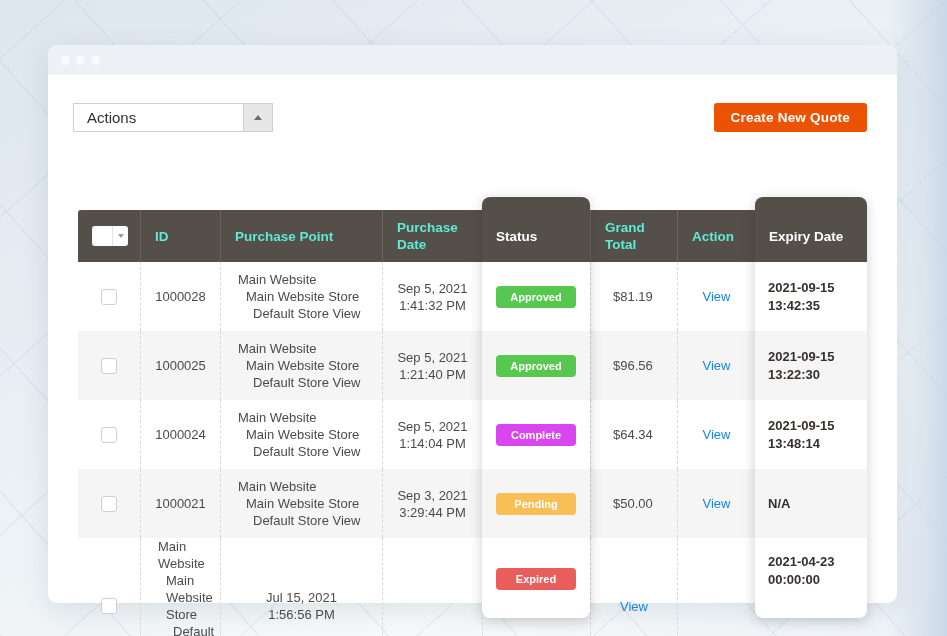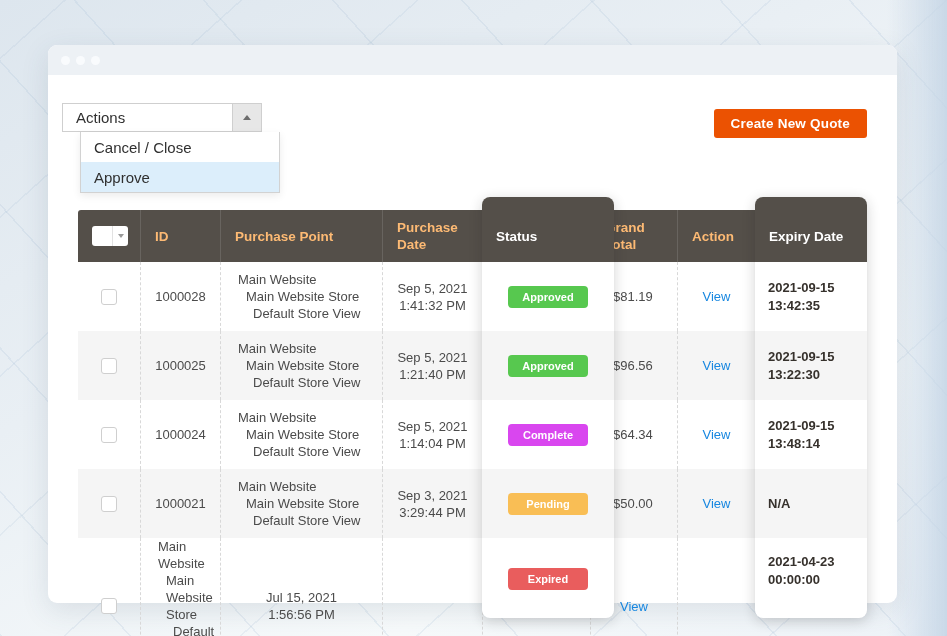--- a/index.html
+++ b/index.html
@@ -19,48 +19,48 @@
   }
   .titlebar {
     position:absolute; left:0; top:0; width:100%; height:30px;
     background:#edf1f5; border-radius:9px 9px 0 0;
     display:flex; align-items:center; padding-left:13px; gap:6px;
   }
   .dot { width:9px; height:9px; border-radius:50%; background:#f9fbfd; }
 
   
   .actions-select {
-    position:absolute; left:14px; top:58px; width:200px; height:29px;
+    position:absolute; left:25px; top:58px; width:200px; height:29px;
     background:#fff; border:1px solid #cfcfcf; display:flex; align-items:center;
     font-size:15px; color:#303030; cursor:pointer; z-index:6;
   }
   .actions-label { flex:1; padding-left:13px; }
   .arrow-btn {
     width:29px; height:100%; background:#e7e7e7; border-left:1px solid #cfcfcf;
     display:flex; align-items:center; justify-content:center; cursor:pointer;
   }
   .tri-up { width:0; height:0; border-left:4px solid transparent; border-right:4px solid transparent; border-bottom:5px solid #6d6d6d; }
   .actions-menu {
     position:absolute; left:32px; top:87px; width:200px;
     background:#fff; border:1px solid #d2d2d2; border-top:none;
     box-shadow:0 3px 8px rgba(0,0,0,.08); z-index:6;
   }
   .menu-item { height:30px; display:flex; align-items:center; padding-left:13px; font-size:15px; color:#303030; cursor:pointer; }
   .menu-item.highlighted { background:#dceefb; }
 
   .create-btn {
-    position:absolute; right:30px; top:64px; height:29px; padding:0 17px;
+    position:absolute; right:30px; top:58px; height:29px; padding:0 17px;
     background:#eb5202; color:#fff; font-family:inherit; font-size:13.5px; font-weight:700;
     border:none; border-radius:3px; cursor:pointer; letter-spacing:.2px;
   }
 
   
   .grid { position:absolute; left:30px; top:165px; width:789px; }
   .grow { display:grid; grid-template-columns:62px 80px 162px 100px 108px 87px 78px 112px; }
-  .ghead { background:#544f49; color:#fdba74; height:52px; border-radius:3px 3px 0 0; }
+  .ghead { background:#544f49; color:#5eead4; height:52px; border-radius:3px 3px 0 0; }
   .hcell { display:flex; align-items:center; padding:0 8px 0 14px; font-size:13.5px; font-weight:700; line-height:17px; border-left:1px solid rgba(255,255,255,.12); cursor:pointer; }
   .hcell.nb { border-left:none; }
   .row { height:69px; background:#fff; }
   .row.alt { background:#f5f5f5; }
   .row.last { height:65px; }
   .cell { display:flex; align-items:center; font-size:13px; color:#4b4b4b; line-height:17px; border-left:1px dashed #d8d8d8; }
   .cell.nb { border-left:none; }
   .c-center { justify-content:center; text-align:center; }
   .c-col { flex-direction:column; justify-content:center; align-items:flex-start; }
   .pp { padding-left:17px; }
@@ -72,21 +72,21 @@
   .link { color:#1787e0; text-decoration:none; cursor:pointer; }
 
   
   .select-all { width:36px; height:20px; background:#fff; border-radius:3px; display:flex; align-items:center; cursor:pointer; margin-left:12px; }
   .sa-box { width:20px; height:100%; }
   .sa-arrow { width:16px; height:100%; border-left:1px solid #e2e2e2; display:flex; align-items:center; justify-content:center; }
   .chev-down { width:0; height:0; border-left:3.5px solid transparent; border-right:3.5px solid transparent; border-top:4px solid #9a9a9a; }
 
   
   .ocol {
-    position:absolute; top:152px; width:132px; height:421px; background:#fff;
+    position:absolute; top:152px; width:108px; height:421px; background:#fff;
     border-radius:8px; box-shadow:0 3px 13px rgba(30,30,30,.20); z-index:4;
     display:flex; flex-direction:column;
   }
   .ocol.status { left:434px; }
   .ocol.expiry { left:707px; width:112px; }
   .ohead {
     height:65px; background:#544f49; color:#fff; border-radius:8px 8px 0 0;
     display:flex; align-items:center; padding:13px 8px 0 14px; font-size:13.5px; font-weight:700; cursor:pointer;
   }
   .ocell { height:69px; display:flex; align-items:center; }
@@ -107,24 +107,20 @@
     <span class="dot"></span>
     <span class="dot"></span>
     <span class="dot"></span>
   </div>
 
   <div class="actions-select">
     <span class="actions-label">Actions</span>
     <span class="arrow-btn">
       <span class="tri-up"></span>
     </span>
-  </div>
-  <div class="actions-menu">
-    <div class="menu-item">Cancel / Close</div>
-    <div class="menu-item highlighted">Approve</div>
   </div>
 
   <button class="create-btn">Create New Quote</button>
 
   <div class="grid">
     <div class="grow ghead">
       <div class="hcell nb">
         <span class="select-all" style="margin-left:0;">
           <span class="sa-box"></span>
           <span class="sa-arrow">

